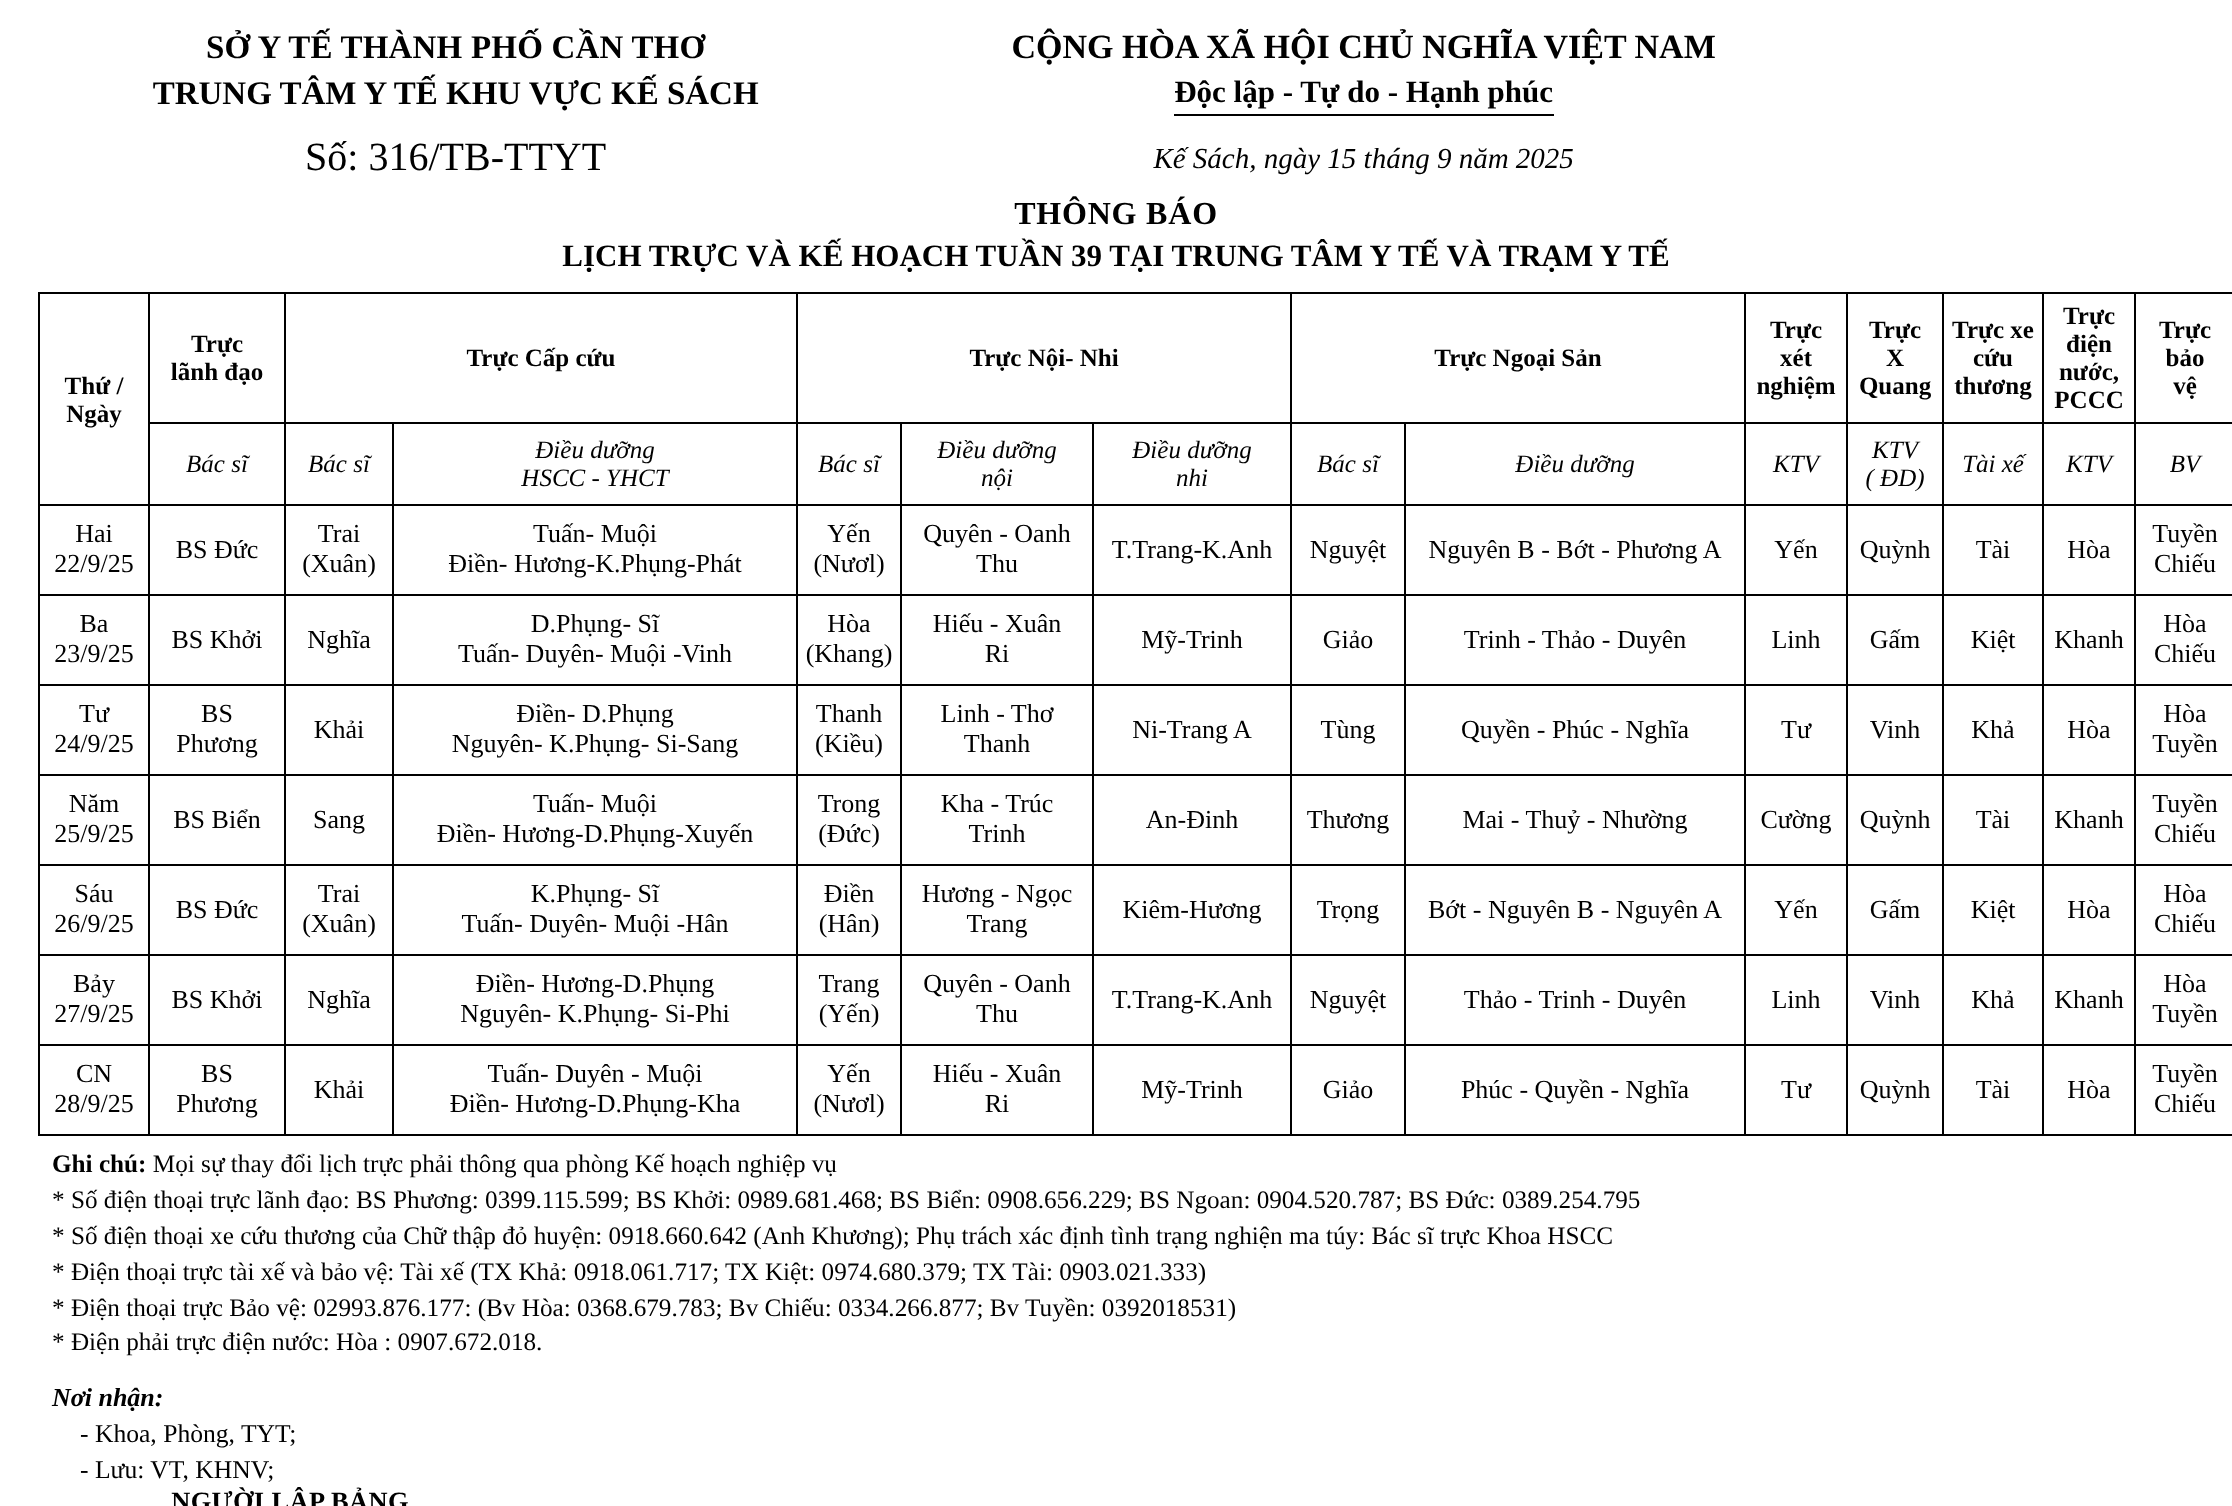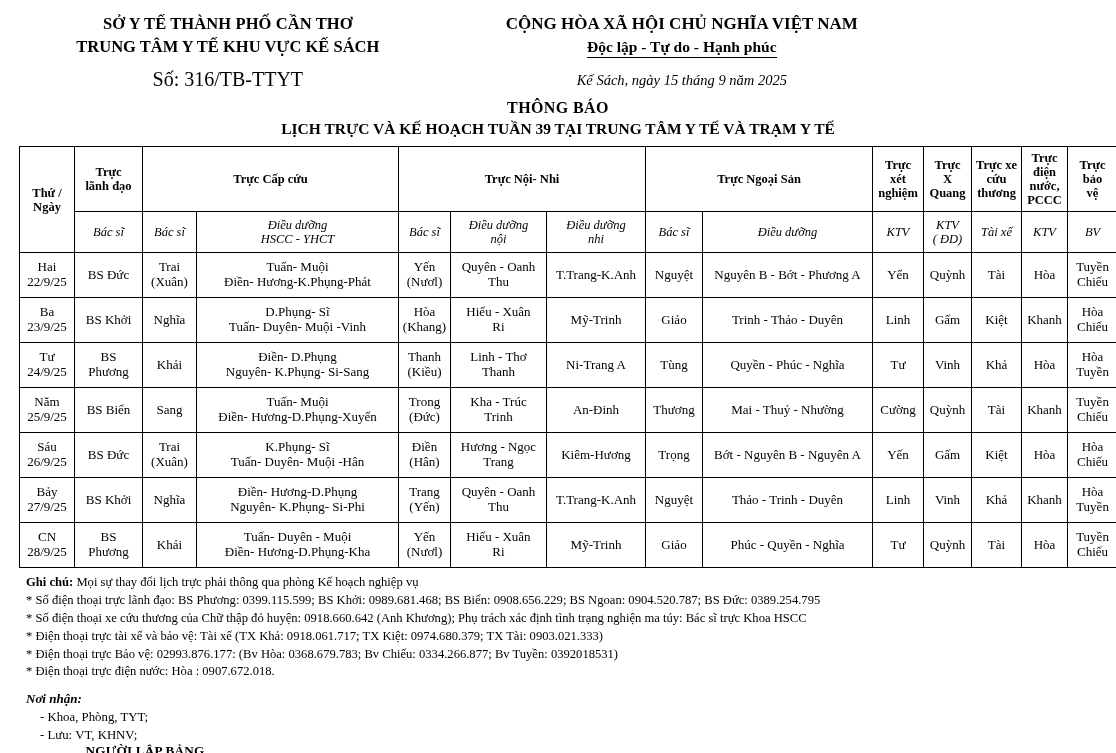--- a/index.html
+++ b/index.html
@@ -357,21 +357,21 @@
 
   <div class="notes">
     <div>
       <span class="lbl">Ghi chú:</span><span> Mọi sự thay đổi lịch trực phải thông qua phòng Kế hoạch nghiệp vụ</span>
     </div>
     <div id="notes-lines">
         <div>* Số điện thoại trực lãnh đạo: BS Phương: 0399.115.599; BS Khởi:  0989.681.468; BS Biển: 0908.656.229; BS Ngoan: 0904.520.787; BS Đức: 0389.254.795</div>
         <div>* Số điện thoại xe cứu thương của Chữ thập đỏ huyện: 0918.660.642 (Anh Khương); Phụ trách xác định tình trạng nghiện ma túy: Bác sĩ trực Khoa HSCC</div>
         <div>* Điện thoại trực tài xế và bảo vệ: Tài  xế (TX  Khả: 0918.061.717;  TX Kiệt: 0974.680.379; TX Tài: 0903.021.333)</div>
         <div>* Điện thoại trực Bảo vệ: 02993.876.177: (Bv Hòa: 0368.679.783; Bv Chiếu: 0334.266.877; Bv Tuyền: 0392018531)</div>
-        <div>* Điện thoại trực điện nước: Hòa : 0907.672.018.</div>
+        <div>* Điện phải trực điện nước: Hòa : 0907.672.018.</div>
       </div>
   </div>
 
   <div class="signs">
     <div class="sig-recv">
       <div class="recv-title">Nơi nhận:</div>
       <div class="recv-item">- Khoa, Phòng, TYT;</div>
       <div class="recv-item">- Lưu: VT, KHNV;</div>
     </div>
     <div class="sig-col sig-a">

